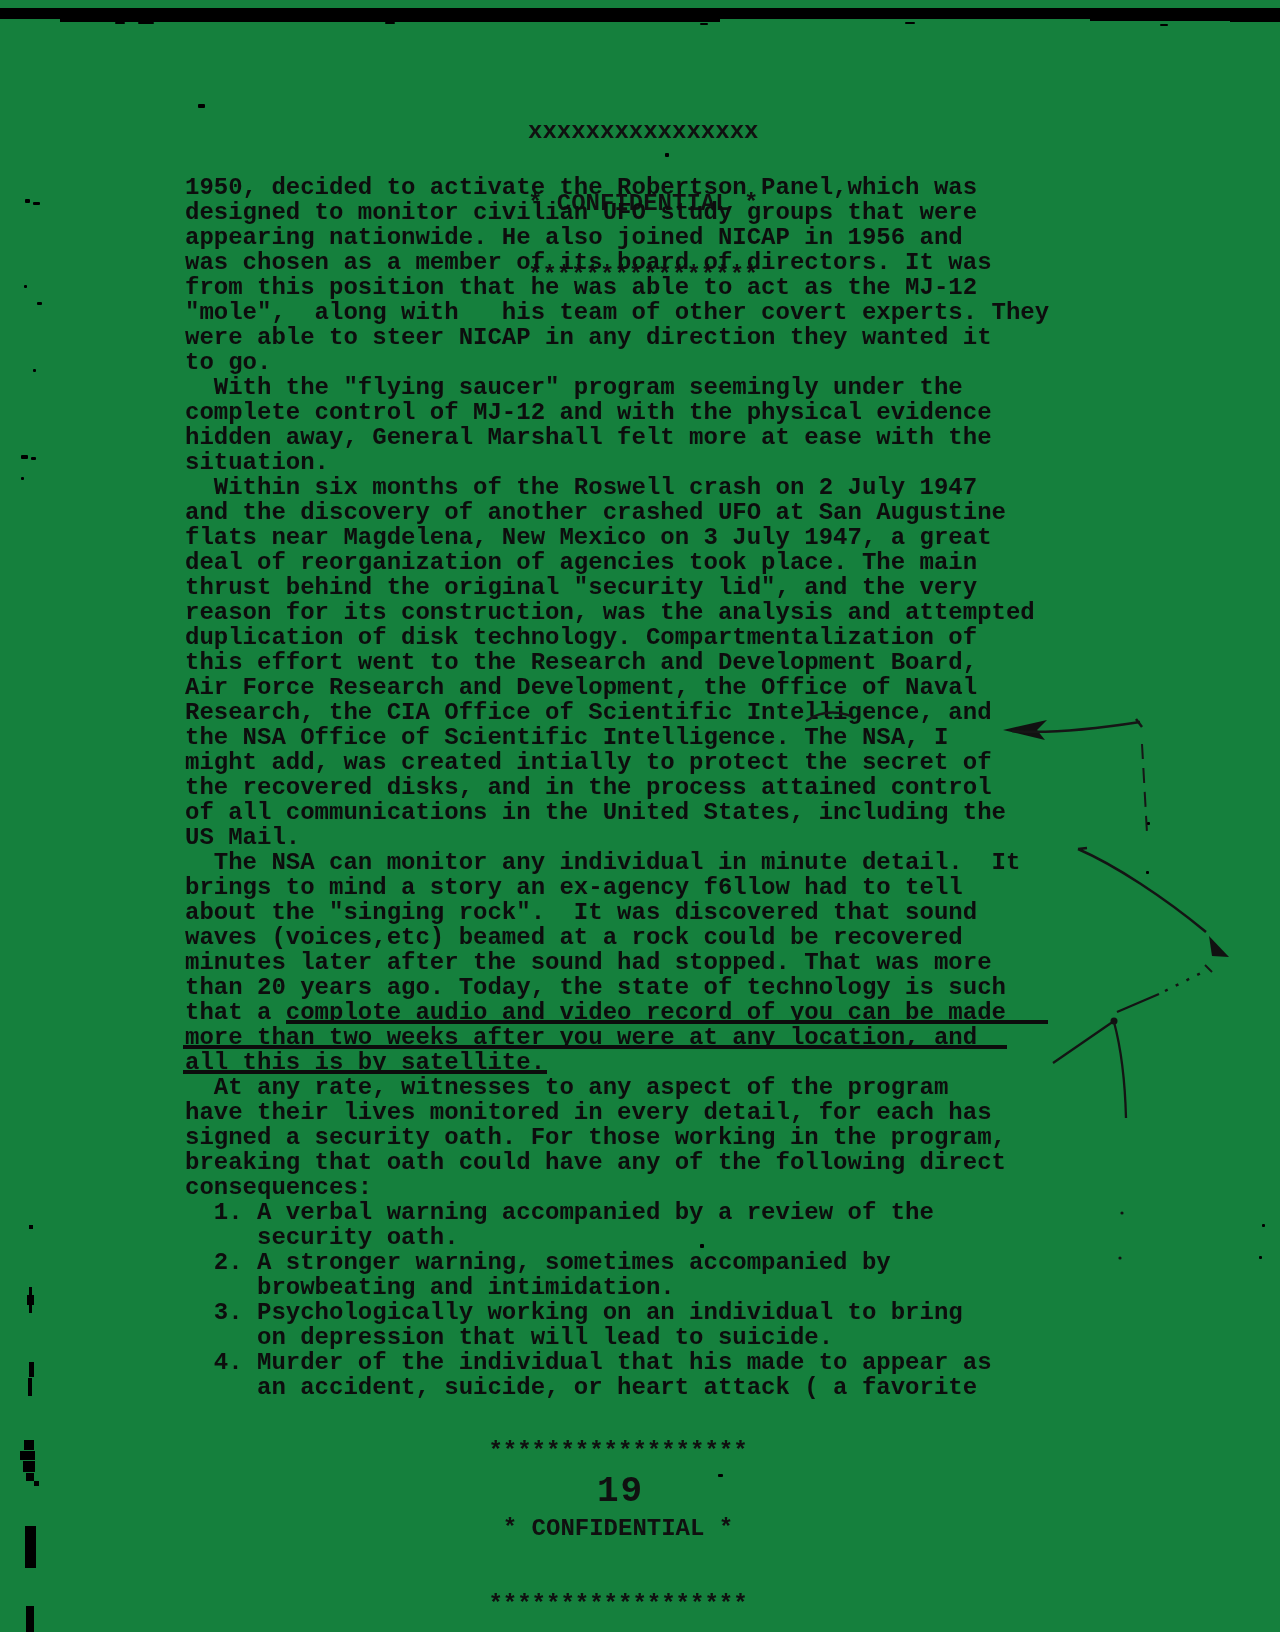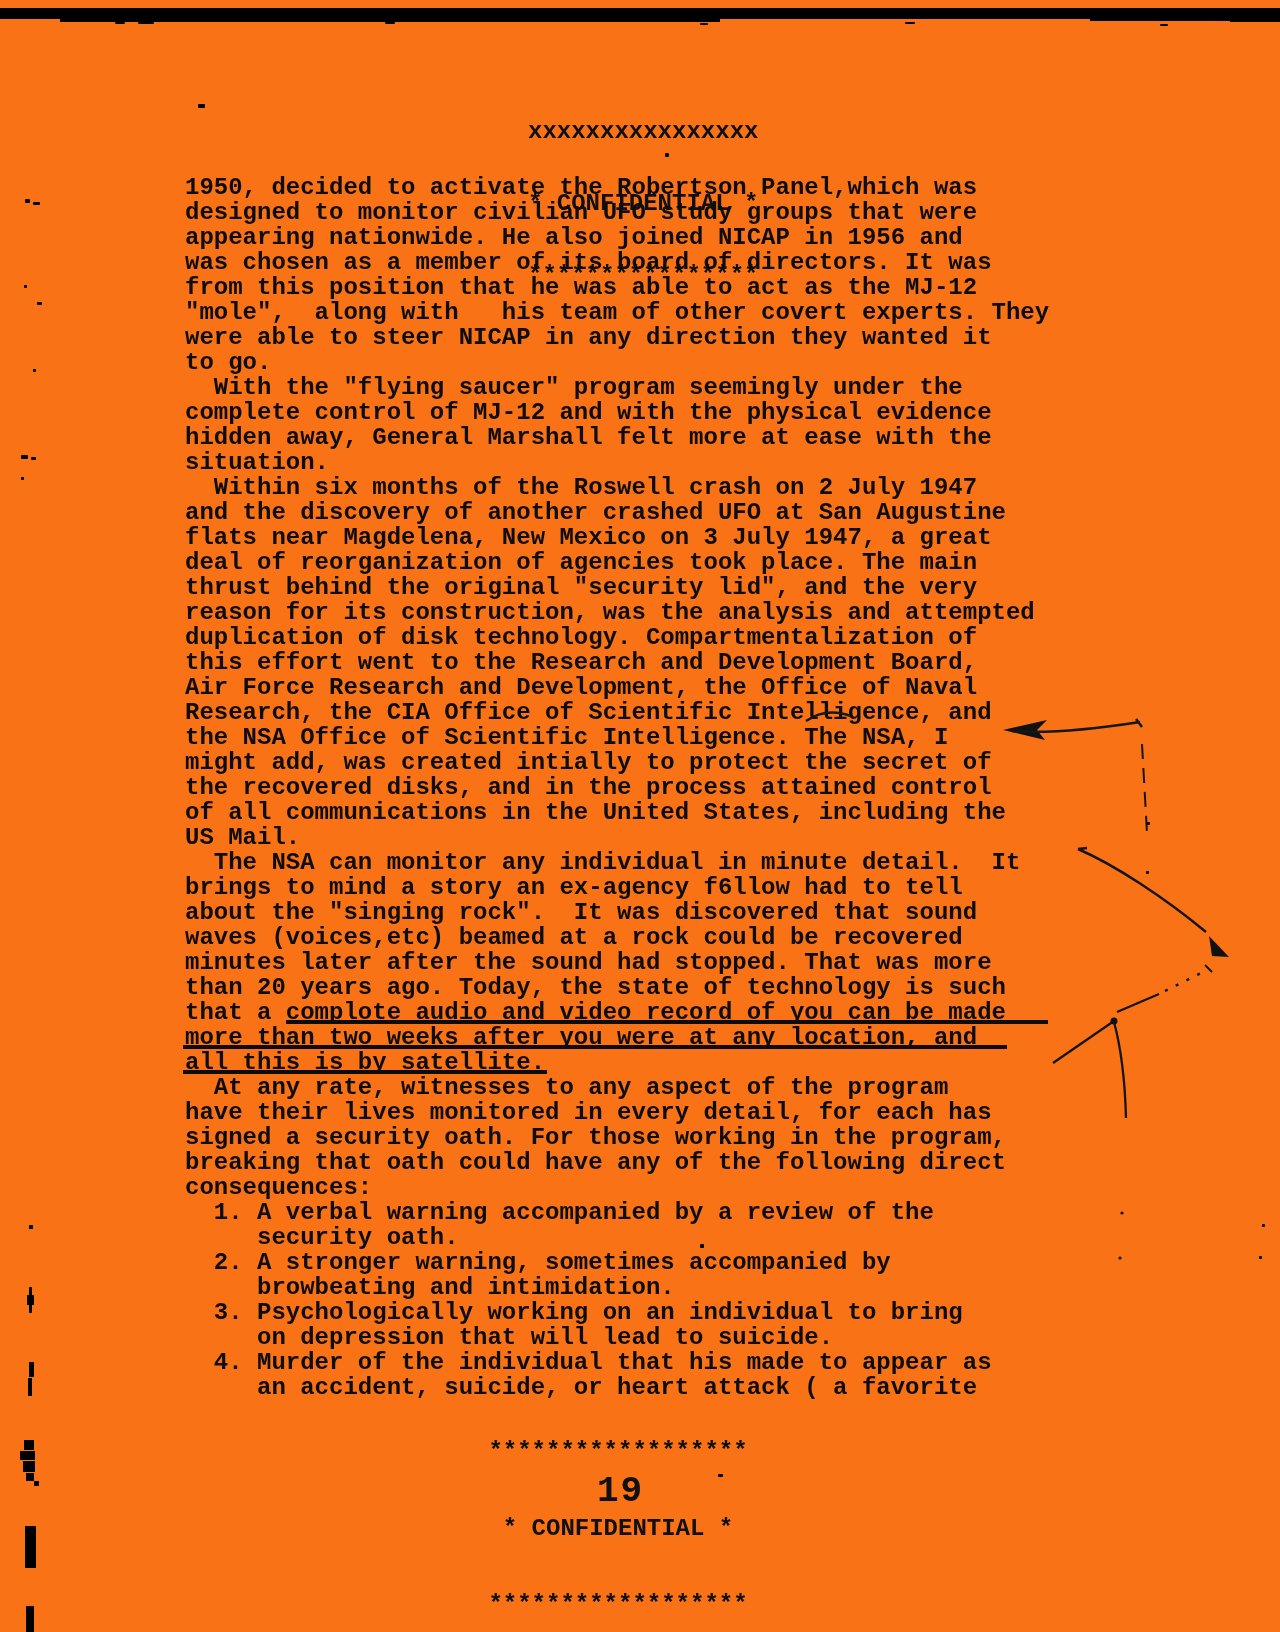--- a/index.html
+++ b/index.html
@@ -1,18 +1,18 @@
 <!DOCTYPE html>
 <html><head>
 <meta charset="utf-8">
 <style>
   html,body { margin:0; padding:0; background:#e8e8e8; }
   .page {
     position:relative; width:1280px; height:1632px; margin:0 auto;
-    background:#f97316; overflow:hidden;
+    background:#15803d; overflow:hidden;
     font-family:"Liberation Mono","DejaVu Sans Mono",monospace;
     font-weight:700; color:#101010;
   }
   .art { position:absolute; background:#000; }
   .hdr {
     position:absolute; left:528px; top:72px;
     font-size:24px; line-height:24px; white-space:pre; text-align:center;
   }
   .body-pre {
     position:absolute; left:185px; top:175px; margin:0;

